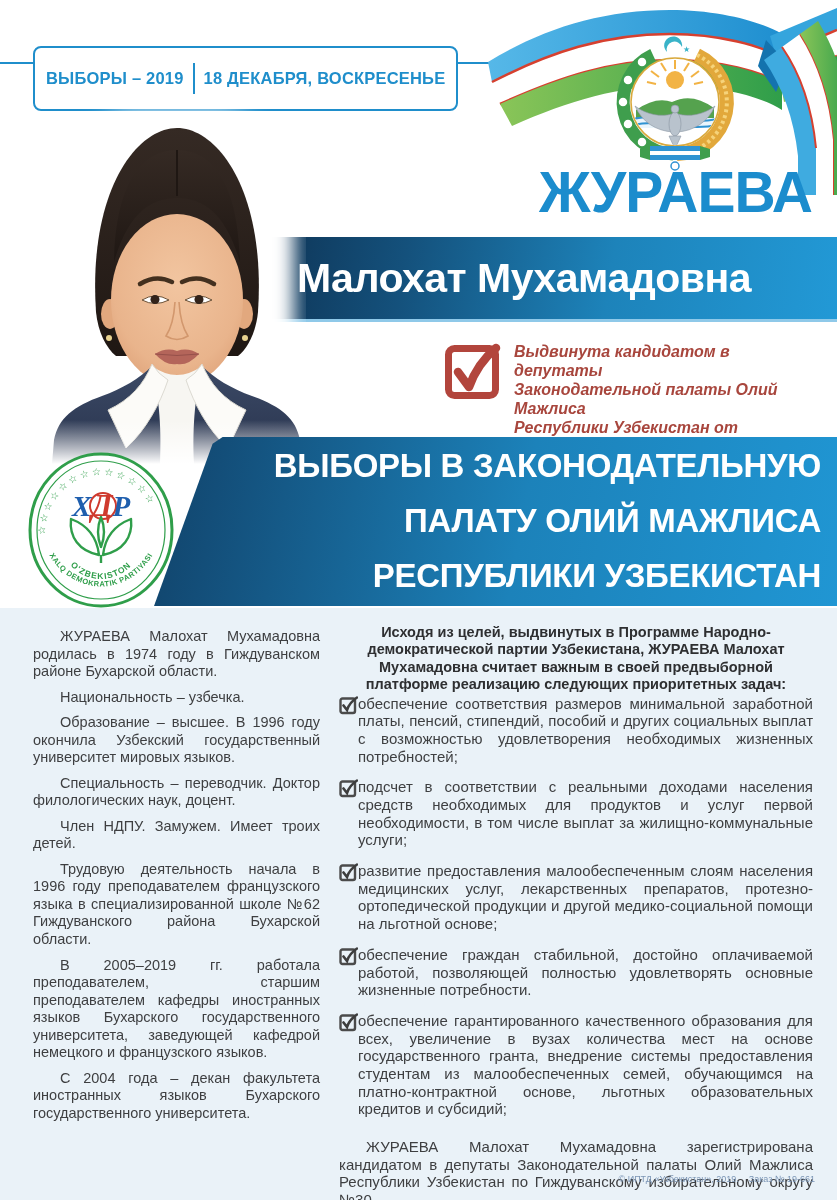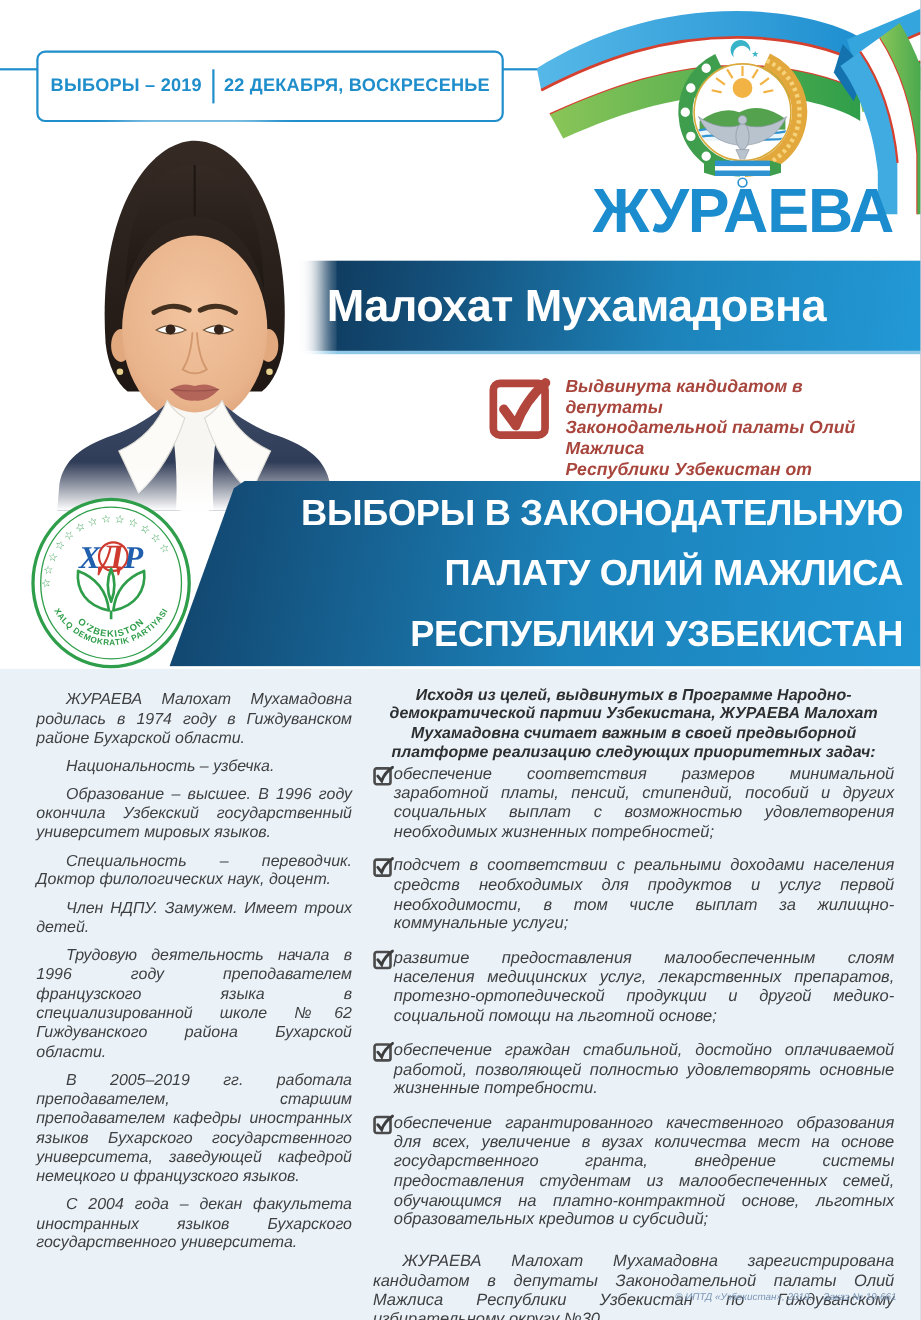--- a/index.html
+++ b/index.html
@@ -29,21 +29,21 @@
   
   .banner{position:absolute;left:0;top:437px;width:837px;height:169px;z-index:4;
           clip-path:polygon(26.6% 0,100% 0,100% 100%,18.4% 100%,25.4% 4%);
           background:linear-gradient(100deg,#0c2b49 0%,#134e79 26%,#1c82ba 62%,#2096d3 100%);
           display:flex;align-items:center;justify-content:flex-end;
           padding-right:16px;box-sizing:border-box;}
   .banner .banner-text{color:#fff;font-size:33px;font-weight:bold;letter-spacing:-.3px;
           line-height:1.66;text-align:right;white-space:pre-line;}
   .logo{position:absolute;left:27px;top:451px;width:148px;height:158px;z-index:5;}
   
-  .content{position:absolute;left:0;top:608px;width:837px;height:592px;background:#eaf2f8;z-index:2;font-style:italic;}
+  .content{position:absolute;left:0;top:608px;width:837px;height:592px;background:#eaf2f8;z-index:2;}
   .bio{position:absolute;left:33px;top:20px;width:287px;font-size:14.5px;line-height:1.21;
        color:#3e3f41;text-align:justify;}
   .bio p{margin:0 0 8px;text-indent:27px;}
   .platform{position:absolute;left:339px;top:16px;width:474px;color:#3e3f41;}
   .intro{font-weight:bold;text-align:center;font-size:14.5px;line-height:1.2;
          margin:0 8px 1px;color:#2e2f31;}
   .item{display:flex;gap:0;margin-bottom:13px;}
   .item svg{flex:0 0 19px;margin-top:1px;}
   .item p{margin:0;font-size:15px;line-height:1.18;text-align:justify;}
   .closing{margin:20px 0 0;font-size:15px;line-height:1.18;text-align:justify;text-indent:27px;}
@@ -51,21 +51,21 @@
 </style>
 </head>
 <body>
 
 <div class="poster">
 
   <div class="badge-rule"></div>
   <div class="badge">
     <span>ВЫБОРЫ – 2019</span>
     <span class="sep"></span>
-    <span>22 ДЕКАБРЯ, ВОСКРЕСЕНЬЕ</span>
+    <span>18 ДЕКАБРЯ, ВОСКРЕСЕНЬЕ</span>
   </div>
 
   <svg class="flag" viewBox="0 0 367 195">
     <defs>
       <linearGradient id="grn" x1="0" y1="0" x2="1" y2="0">
         <stop offset="0" stop-color="#8ac558"></stop>
           <stop offset="1" stop-color="#2f9e4a"></stop>
       </linearGradient>
       <linearGradient id="blu" x1="0" y1="0" x2="1" y2="0">
         <stop offset="0" stop-color="#56b8e8"></stop>

